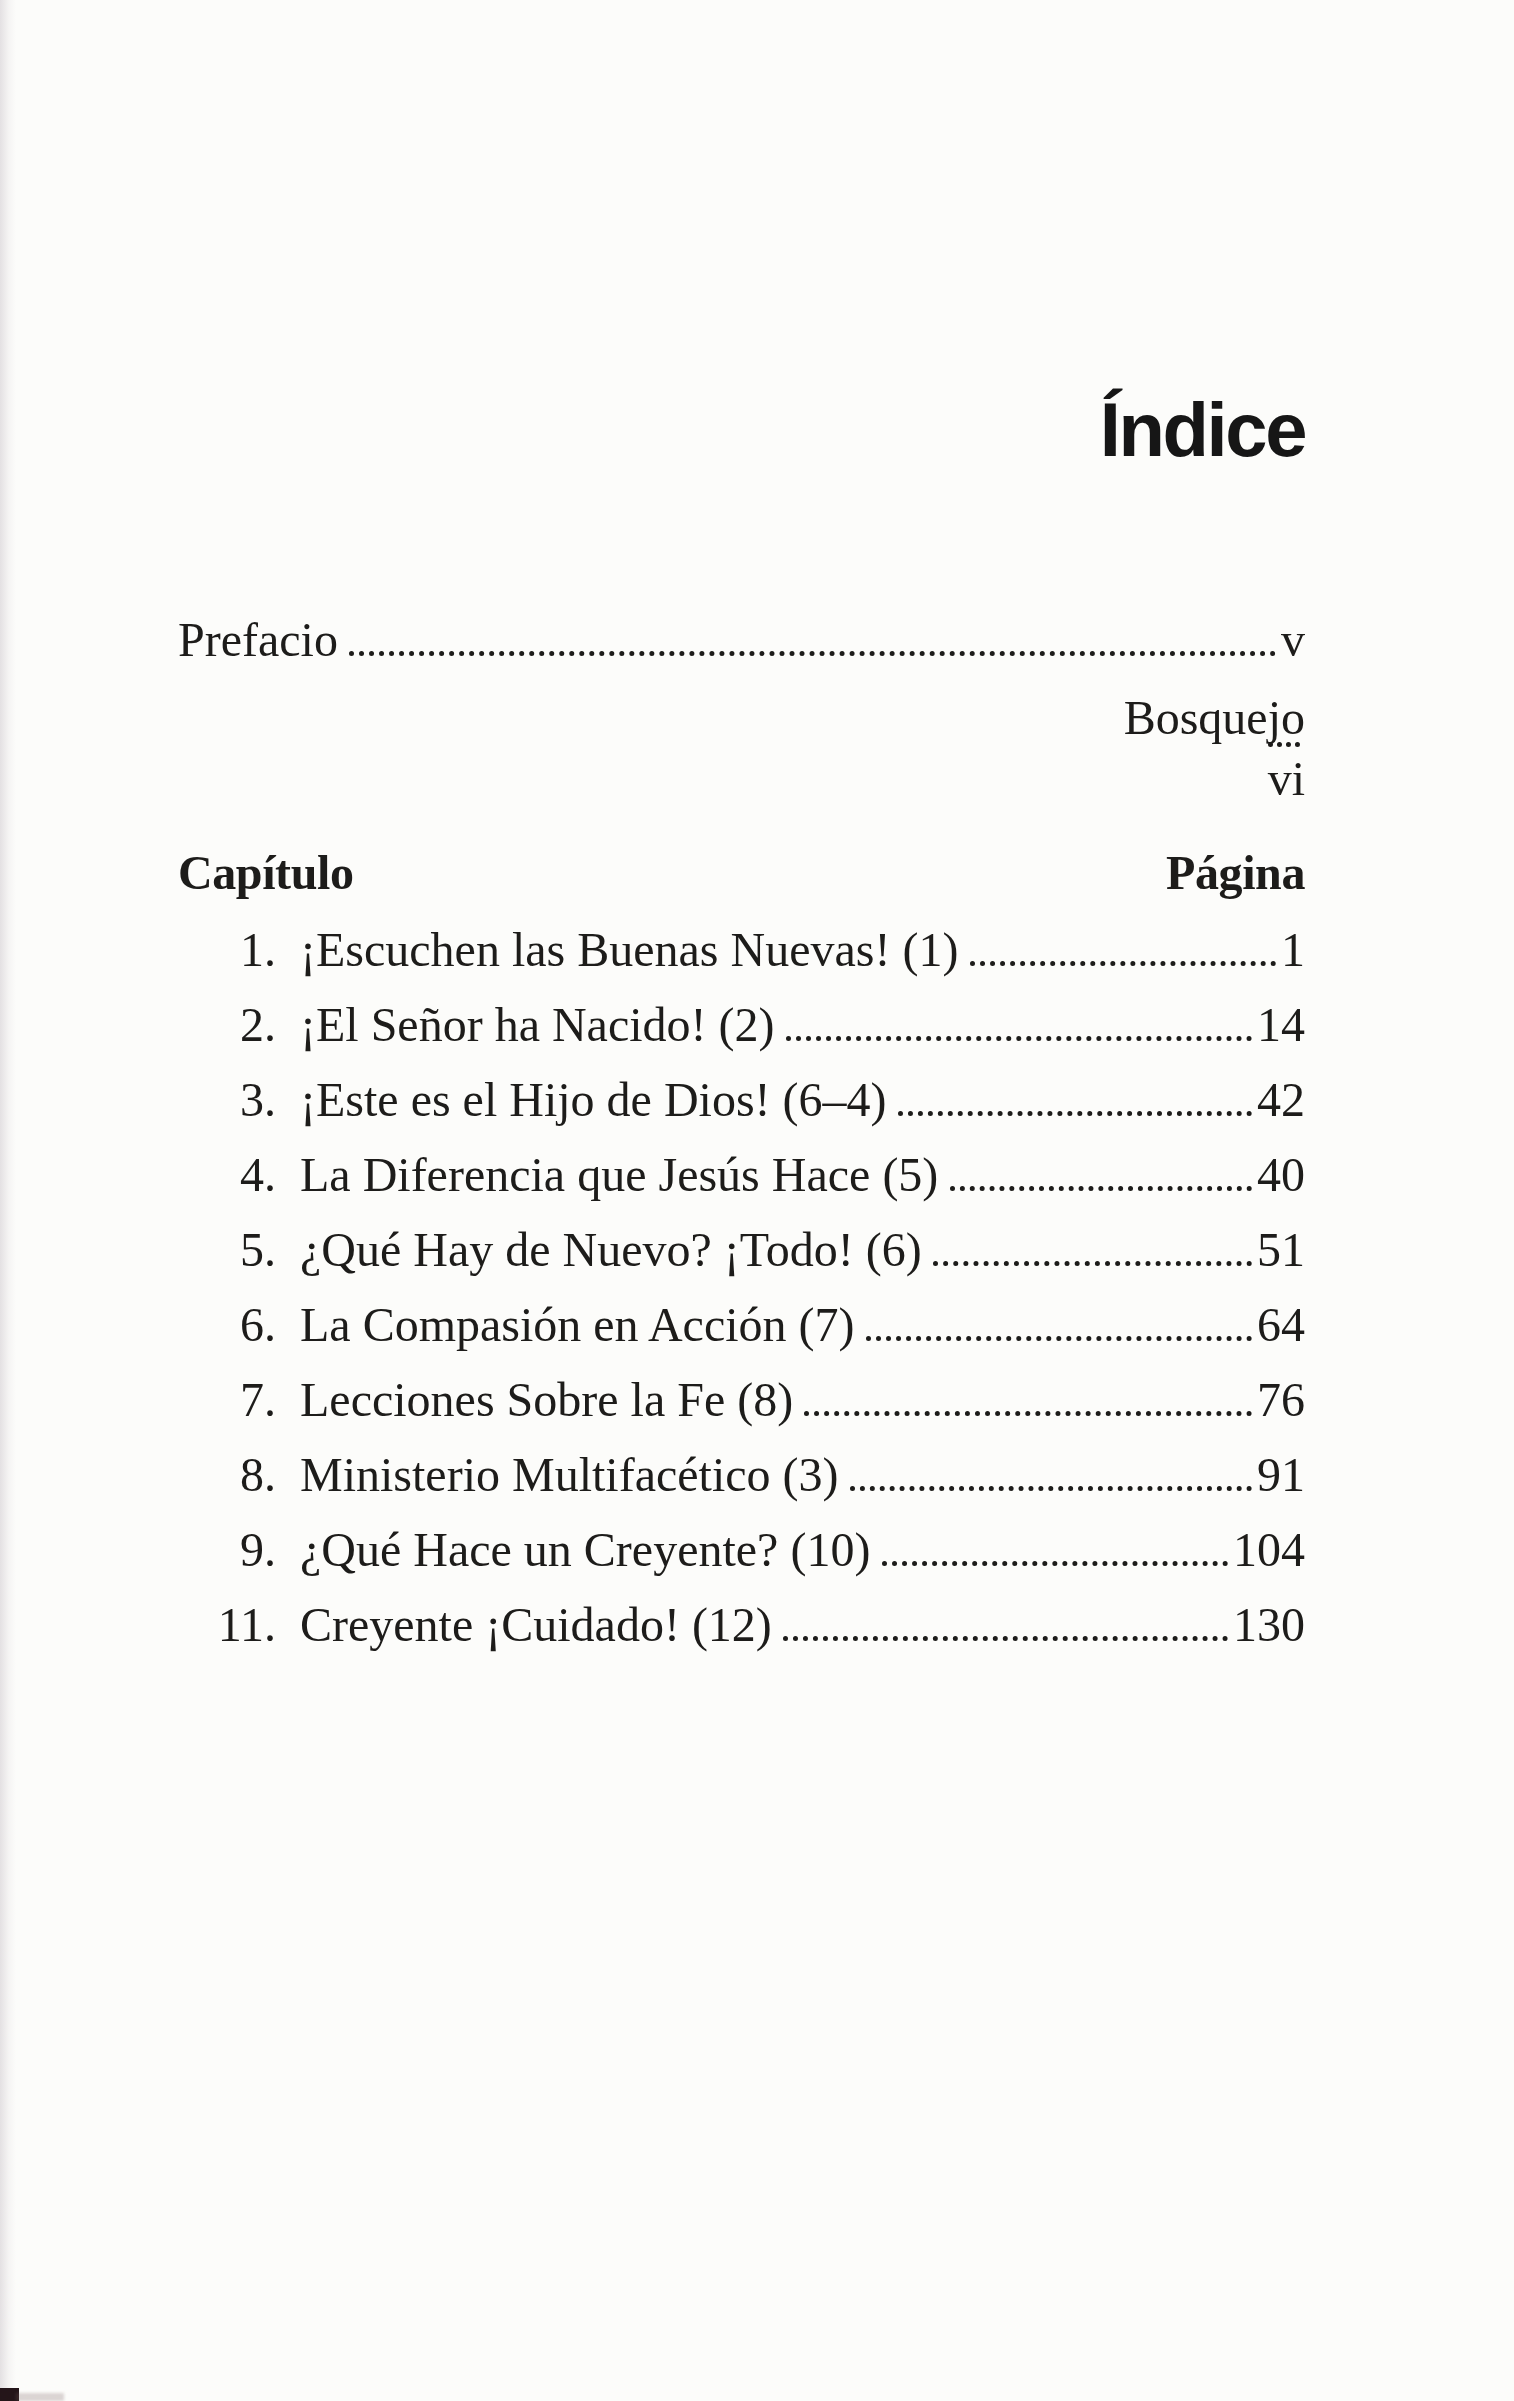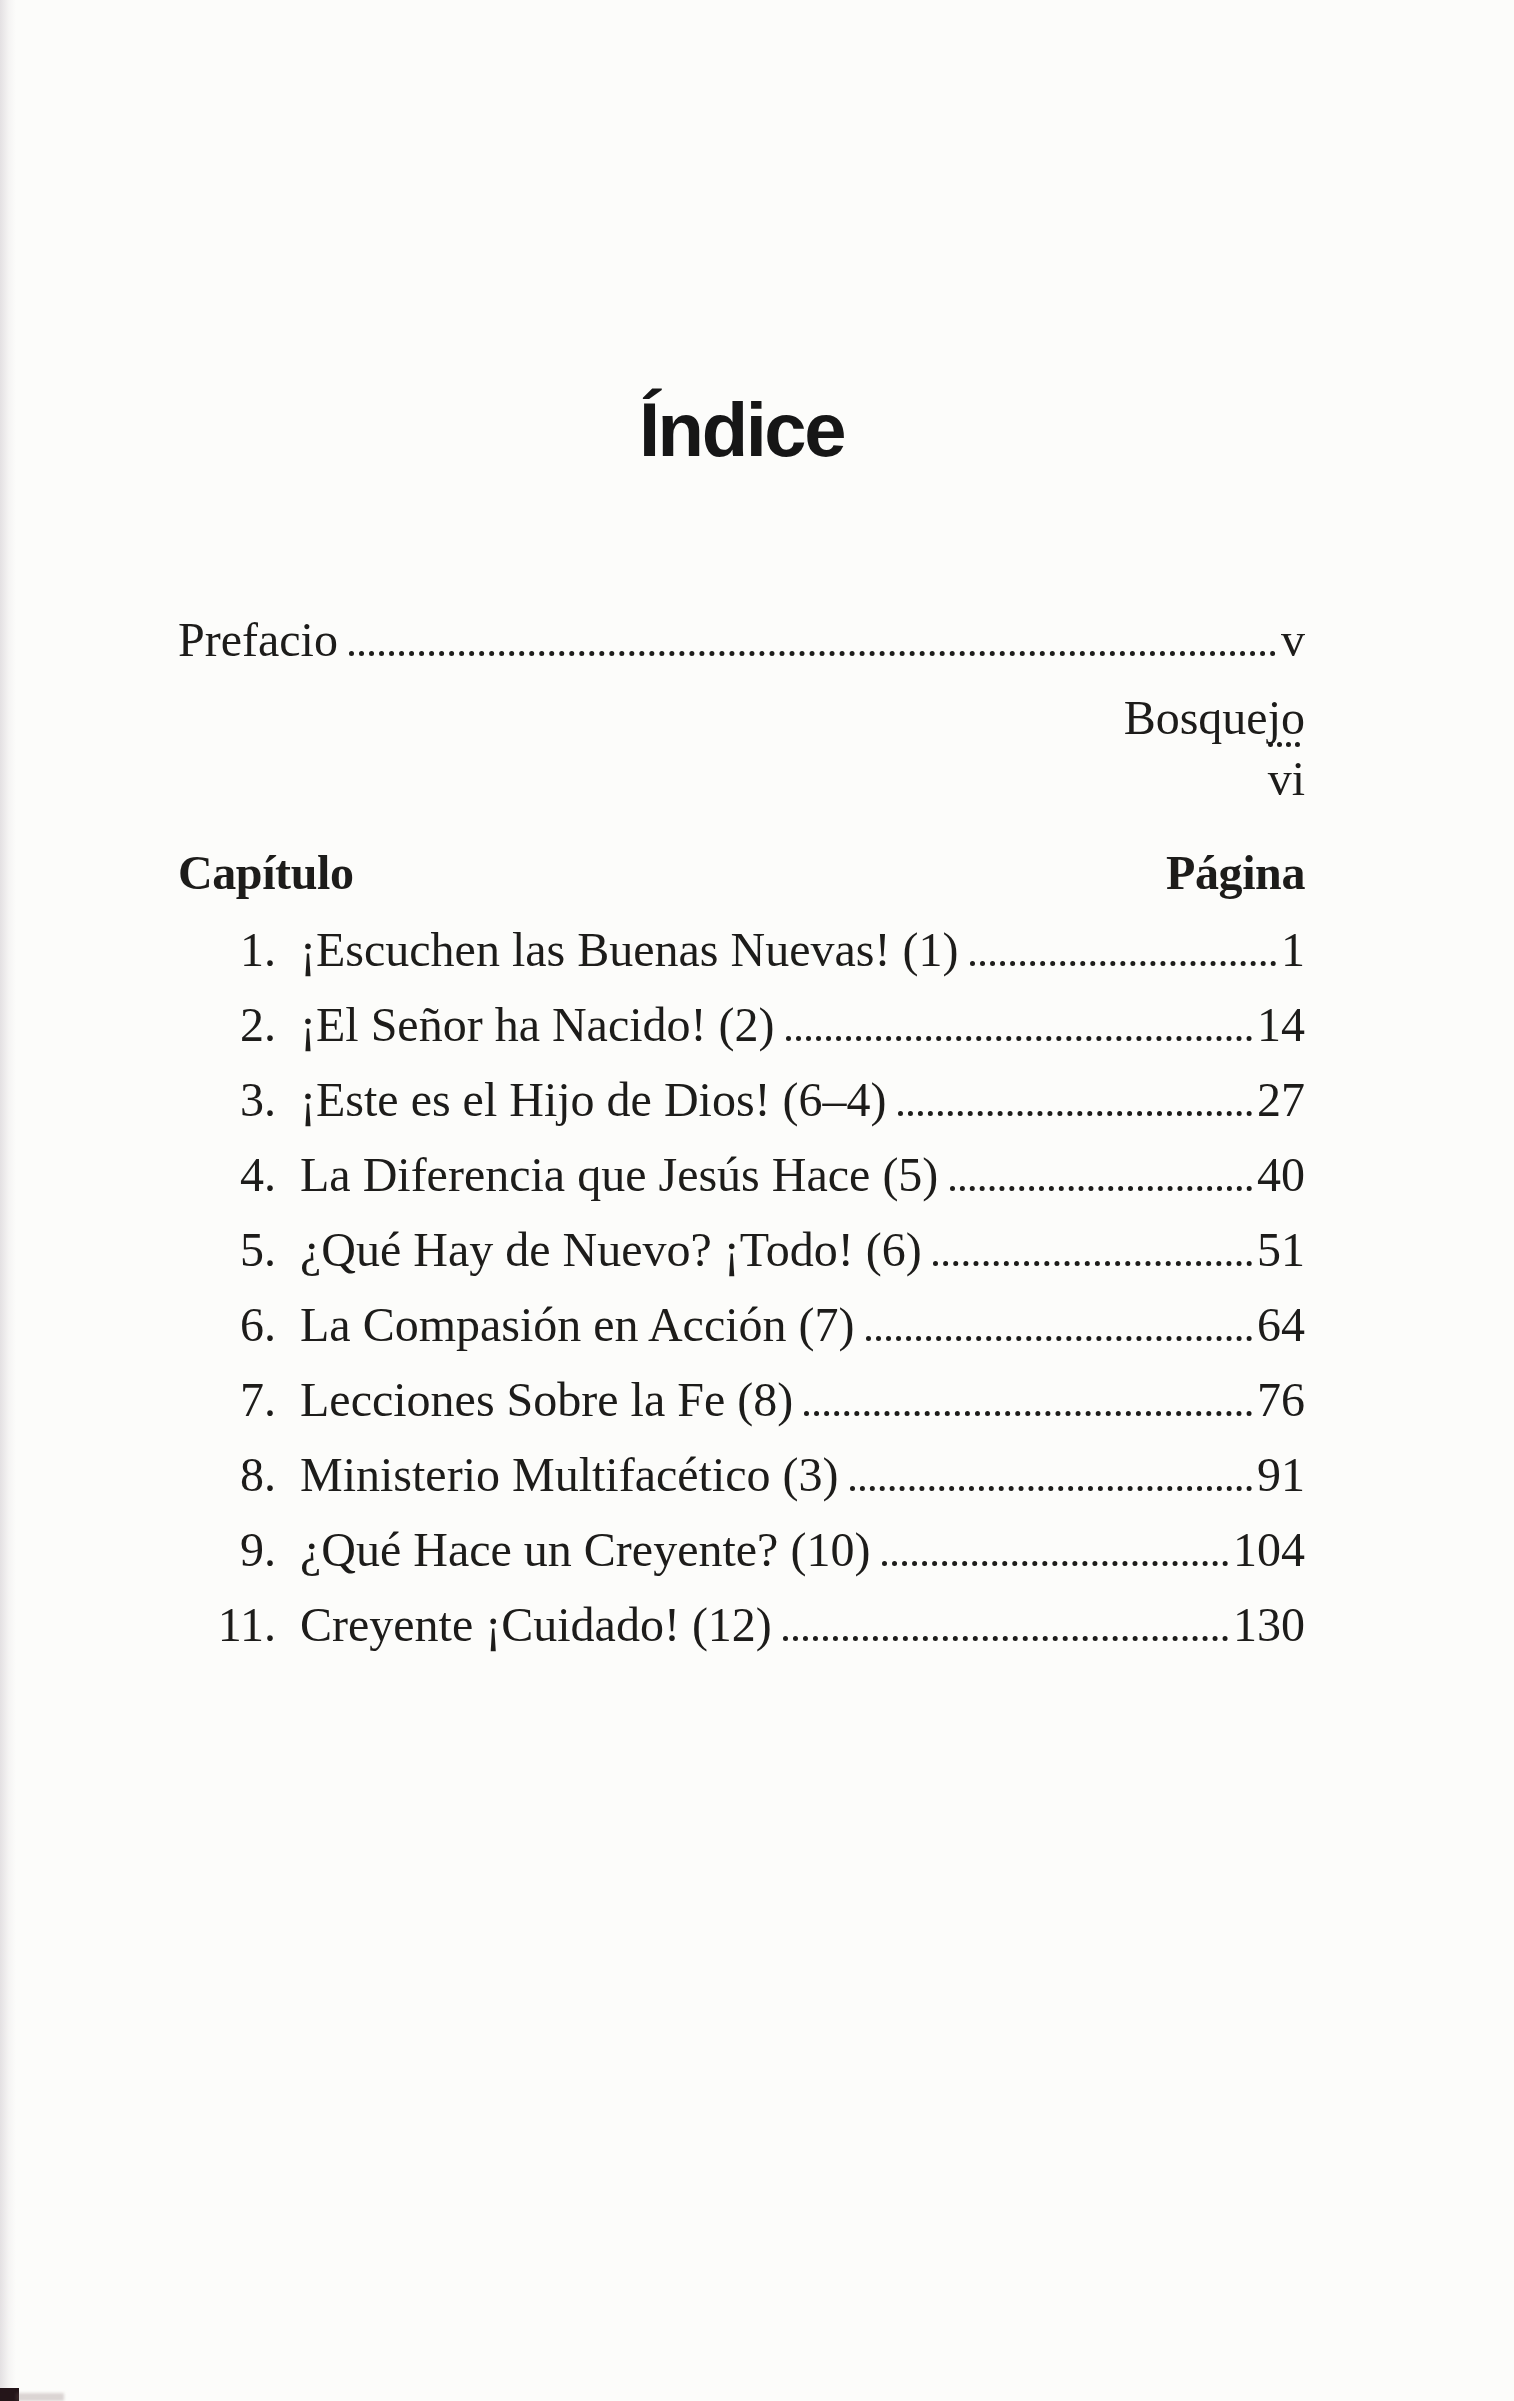--- a/index.html
+++ b/index.html
@@ -46,21 +46,21 @@
   }
 
   .doc-title {
     margin: 0;
     padding-top: 392px;
     font-family: "Liberation Sans", sans-serif;
     font-weight: 700;
     font-size: 76px;
     line-height: 1;
     letter-spacing: -2.4px;
-    text-align: center;
+    text-align: right;
     color: #161616;
   }
 
   .row {
     display: flex;
     align-items: flex-end;
   }
   .row span {
     font-size: 48px;
     line-height: 1;
@@ -142,21 +142,21 @@
         <span class="entry-num">2.</span>
         <span class="entry-title">¡El Señor ha Nacido! (2)</span>
         <i class="leader"></i>
         <span>14</span>
       </div>
 
       <div class="row entry-row">
         <span class="entry-num">3.</span>
         <span class="entry-title">¡Este es el Hijo de Dios! (6–4)</span>
         <i class="leader"></i>
-        <span>27</span>
+        <span>42</span>
       </div>
 
       <div class="row entry-row">
         <span class="entry-num">4.</span>
         <span class="entry-title">La Diferencia que Jesús Hace (5)</span>
         <i class="leader"></i>
         <span>40</span>
       </div>
 
       <div class="row entry-row">

